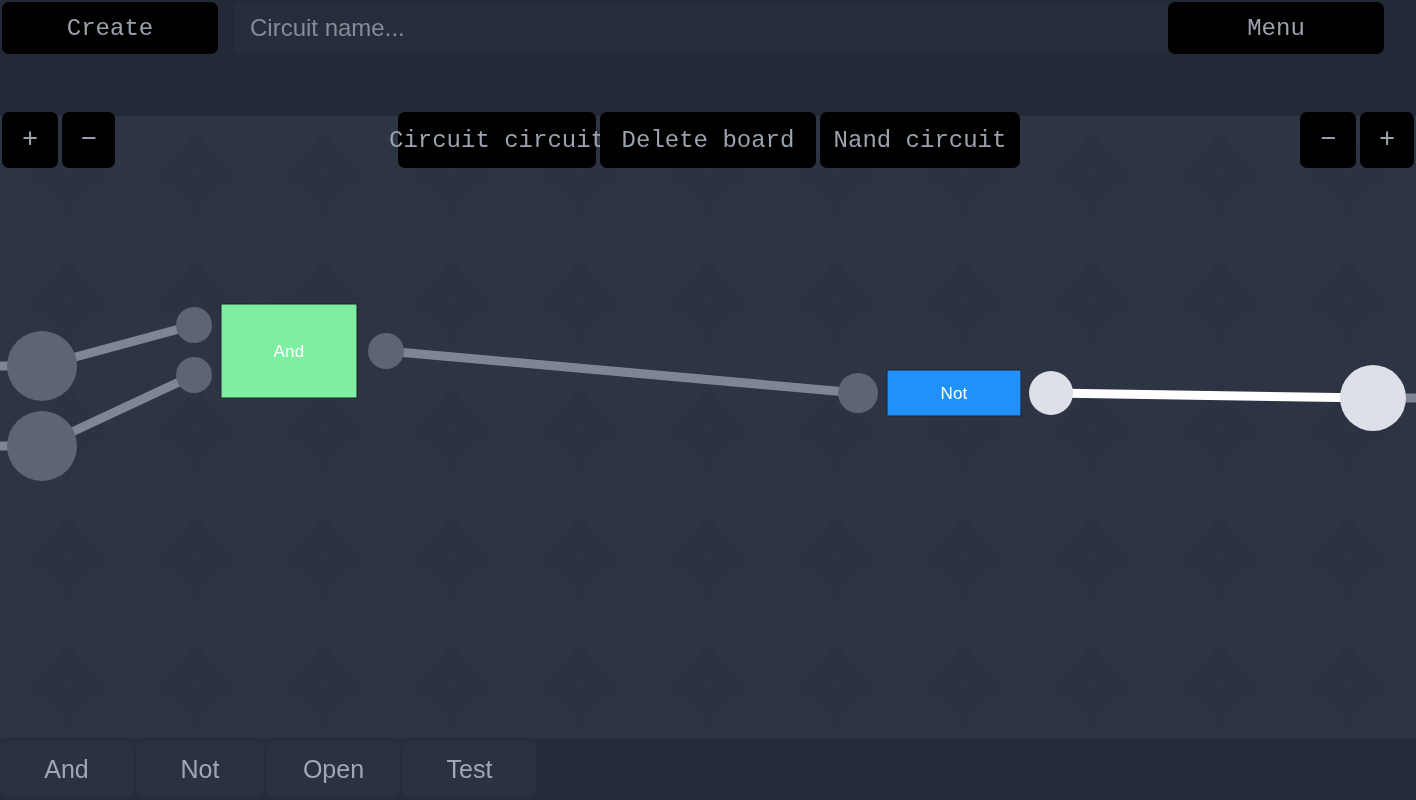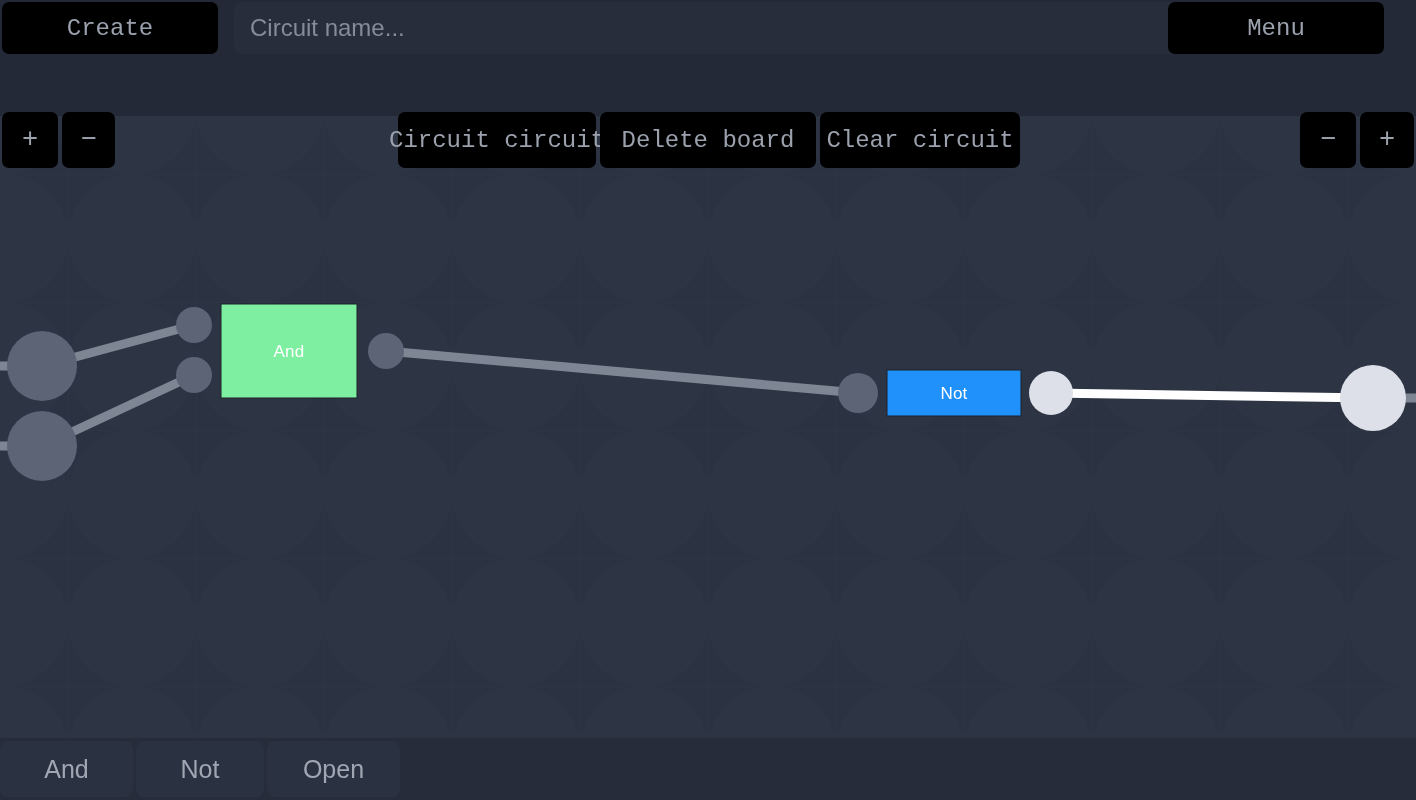--- a/index.html
+++ b/index.html
@@ -219,26 +219,27 @@
       <input id="name-input" type="text" placeholder="Circuit name..." value="" style="">
       <button class="btn" id="btn-menu">Menu</button>
     </div>
 
     <div id="topbar-row2">
       <button class="btn" id="btn-zoom-in-left">+</button>
       <button class="btn" id="btn-zoom-out-left">−</button>
 
       <button class="btn" id="btn-delete-circuit">Circuit circuit</button>
       <button class="btn" id="btn-clear-board">Delete board</button>
-      <button class="btn" id="btn-open-circuit">Clear circuit</button>
+      <button class="btn" id="btn-open-circuit">Nand circuit</button>
 
       <button class="btn" id="btn-zoom-out-right">−</button>
       <button class="btn" id="btn-zoom-in-right">+</button>
     </div>
   </div>
 
   <div id="bottombar">
       <button class="gbtn" id="gbtn-0">And</button>
       <button class="gbtn" id="gbtn-1">Not</button>
       <button class="gbtn" id="gbtn-2">Open</button>
+      <button class="gbtn" id="gbtn-3">Test</button>
     </div>
 
 </div>
 
 </body></html>

